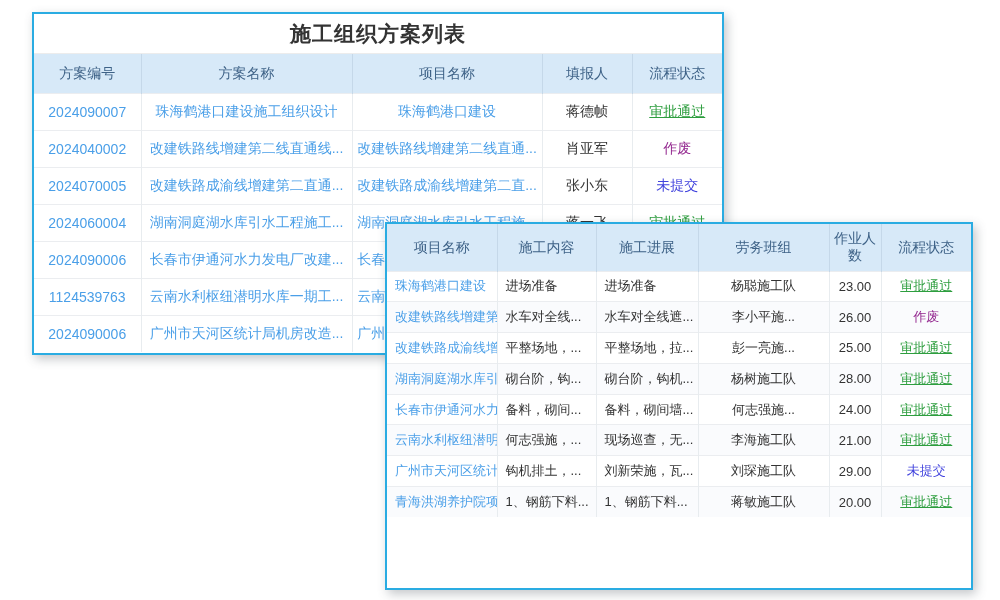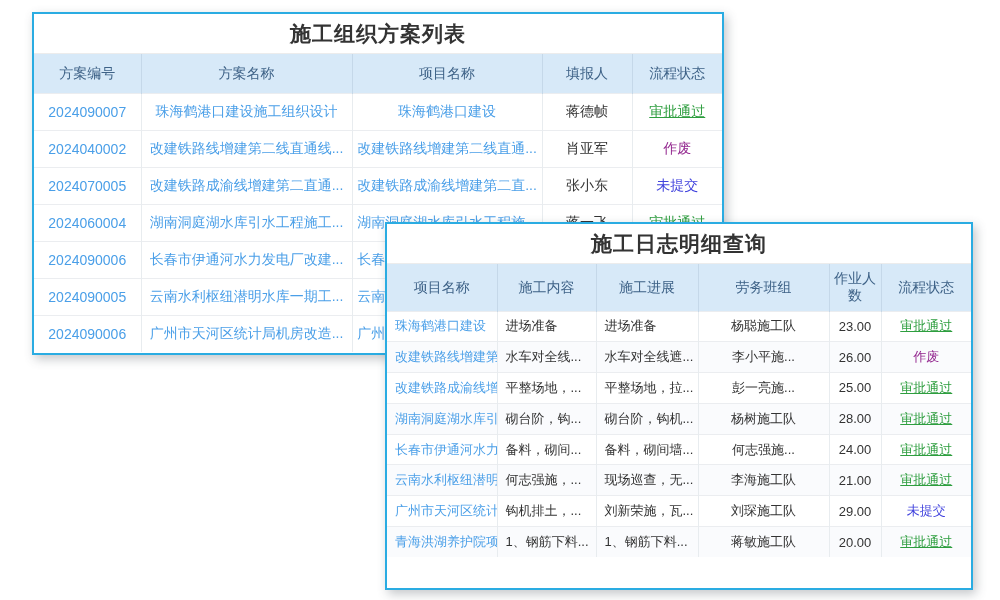--- a/index.html
+++ b/index.html
@@ -94,39 +94,38 @@
           <td class="st-approved">审批通过</td>
         </tr>
         <tr>
           <td class="link">2024090006</td>
           <td class="link">长春市伊通河水力发电厂改建...</td>
           <td class="link">长春市伊通河水力发电厂改...</td>
           <td class=""></td>
           <td class="st-hidden"></td>
         </tr>
         <tr>
-          <td class="link">2024090005</td>
+          <td class="link">1124539763</td>
           <td class="link">云南水利枢纽潜明水库一期工...</td>
           <td class="link">云南水利枢纽潜明水库一期...</td>
           <td class=""></td>
           <td class="st-hidden"></td>
         </tr>
         <tr>
           <td class="link">2024090006</td>
           <td class="link">广州市天河区统计局机房改造...</td>
           <td class="link">广州市天河区统计局机房改...</td>
           <td class=""></td>
           <td class="st-hidden"></td>
         </tr>
       </tbody>
   </table>
 </div>
 
 <div class="panel" id="panel2">
-  <div class="panel-title">施工日志明细查询</div>
   <table>
     <colgroup>
       <col style="width:110px">
         <col style="width:99px">
         <col style="width:102px">
       <col style="width:131px">
         <col style="width:52px">
         <col style="width:90px">
     </colgroup>
     <thead>

